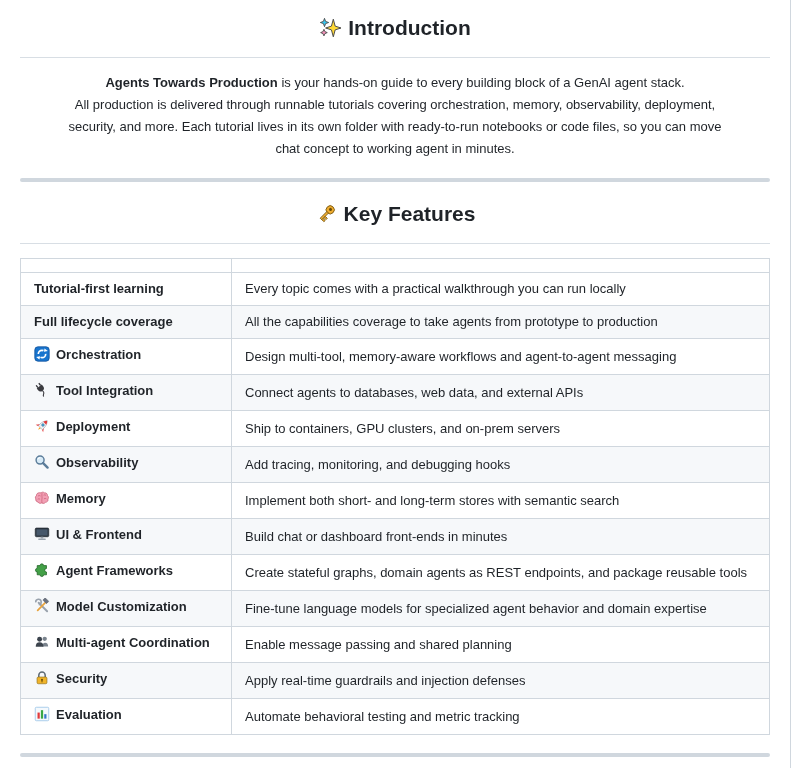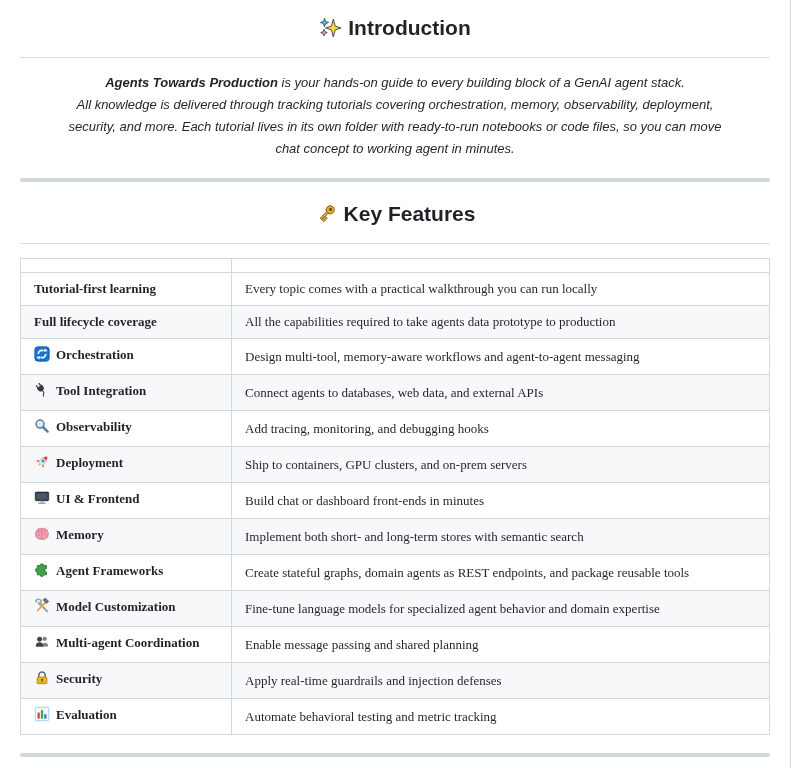--- a/index.html
+++ b/index.html
@@ -13,31 +13,31 @@
   .md-heading {
     font-size:21px; font-weight:700; line-height:28px; text-align:center;
     margin:0 0 14px 0; padding-bottom:11px; border-bottom:1px solid #d8dee4;
     color:#1f2328;
   }
   .h-icon { display:inline-block; vertical-align:-4px; margin-right:7px; }
   .h-icon svg { width:22px; height:22px; display:inline-block; }
 
   .intro-p {
     text-align:center; font-size:13px; line-height:22px;
-    margin:0 0 8px 0; color:#1f2328;font-style:italic;
+    margin:0 0 8px 0; color:#1f2328;
   }
   .intro-p strong { font-weight:700; }
 
   .md-hr {
     border:0; height:4px; background:#d0d7de; margin:18px 0; border-radius:2px;
   }
 
   table.features-table {
     width:100%; border-collapse:collapse; margin-top:14px;
-    font-size:13px; line-height:20px; color:#1f2328;font-family:Liberation Serif, serif;
+    font-size:13px; line-height:20px; color:#1f2328;
   }
   .features-table th, .features-table td {
     border:1px solid #d0d7de; padding:6px 13px; vertical-align:middle; text-align:left;
   }
   .features-table thead th { height:1px; padding:6px 13px; background:#ffffff; }
   .features-table tbody tr:nth-child(even) td { background:#f6f8fa; }
   .features-table td.feature-cell { width:184px; font-weight:700; }
   .cell-icon { display:inline-block; vertical-align:-3px; margin-right:6px; }
   .cell-icon svg { width:16px; height:16px; display:inline-block; }
 
@@ -54,21 +54,21 @@
     <h2 class="md-heading">
       <span class="h-icon" id="intro-icon"><svg viewBox="0 0 20 20">
             <path d="M13 2 L14.7 8.3 L20 10 L14.7 11.7 L13 18 L11.3 11.7 L6 10 L11.3 8.3 Z" fill="#FFD935" stroke="#4a4a4a" stroke-width="0.9" stroke-linejoin="round"></path>
             <path d="M5 1.2 L6 4 L8.8 5 L6 6 L5 8.8 L4 6 L1.2 5 L4 4 Z" fill="#35C5F0" stroke="#4a4a4a" stroke-width="0.8" stroke-linejoin="round"></path>
             <path d="M4.5 11.2 L5.4 13.3 L7.5 14.2 L5.4 15.1 L4.5 17.2 L3.6 15.1 L1.5 14.2 L3.6 13.3 Z" fill="#F48FB8" stroke="#4a4a4a" stroke-width="0.8" stroke-linejoin="round"></path>
           </svg></span><span>Introduction</span>
     </h2>
 
     <p class="intro-p">
       <strong>Agents Towards Production</strong><span> is your hands-on guide to every building block of a GenAI agent stack.</span><br>
-      <span>All knowledge is delivered through tracking tutorials covering orchestration, memory, observability, deployment,</span><br>
+      <span>All production is delivered through runnable tutorials covering orchestration, memory, observability, deployment,</span><br>
       <span>security, and more. Each tutorial lives in its own folder with ready-to-run notebooks or code files, so you can move</span><br>
       <span>chat concept to working agent in minutes.</span>
     </p>
 
     <hr class="md-hr">
 
     <h2 class="md-heading">
       <span class="h-icon" id="features-icon"><svg viewBox="0 0 20 20">
             <g transform="rotate(45 10 10)" fill="#F0AC2E" stroke="#7a5a15" stroke-width="0.8">
               <circle cx="10" cy="4.6" r="3.7"></circle>
@@ -87,82 +87,82 @@
           <th></th>
         </tr>
       </thead>
       <tbody id="features-body">
           <tr>
             <td class="feature-cell"><span>Tutorial-first learning</span></td>
             <td>Every topic comes with a practical walkthrough you can run locally</td>
           </tr>
           <tr>
             <td class="feature-cell"><span>Full lifecycle coverage</span></td>
-            <td>All the capabilities required to take agents data prototype to production</td>
+            <td>All the capabilities coverage to take agents from prototype to production</td>
           </tr>
           <tr>
             <td class="feature-cell"><span class="cell-icon"><svg viewBox="0 0 20 20">
                   <rect x="1" y="1" width="18" height="18" rx="4" fill="#1874CE" stroke="#10529A" stroke-width="1"></rect>
                   <circle cx="10" cy="10" r="4.6" fill="none" stroke="#ffffff" stroke-width="2.1" stroke-dasharray="9 5"></circle>
                   <polygon points="13.2,3.1 17.3,6.1 12.4,7.3" fill="#ffffff"></polygon>
                   <polygon points="6.8,16.9 2.7,13.9 7.6,12.7" fill="#ffffff"></polygon>
                 </svg></span><span>Orchestration</span></td>
             <td>Design multi-tool, memory-aware workflows and agent-to-agent messaging</td>
           </tr>
           <tr>
             <td class="feature-cell"><span class="cell-icon"><svg viewBox="0 0 20 20">
                   <g transform="rotate(-38 10 10)" fill="#3B3B40">
                     <rect x="7" y="0.8" width="1.7" height="3.8" rx="0.5"></rect>
                     <rect x="11.3" y="0.8" width="1.7" height="3.8" rx="0.5"></rect>
                     <path d="M6 4.4 h8 v2.8 a4 4 0 0 1 -4 4 a4 4 0 0 1 -4 -4 Z"></path>
                     <path d="M10 11.2 v2 c0 2.2 -3.2 2 -3.2 4" fill="none" stroke="#3B3B40" stroke-width="1.4" stroke-linecap="round"></path>
                   </g>
                 </svg></span><span>Tool Integration</span></td>
             <td>Connect agents to databases, web data, and external APIs</td>
-          </tr>
-          <tr>
-            <td class="feature-cell"><span class="cell-icon"><svg viewBox="0 0 20 20">
-                  <circle cx="7.6" cy="7.6" r="5" fill="#D8EBF7" stroke="#5B7C99" stroke-width="1.8"></circle>
-                  <path d="M5 6.2 a3.2 3.2 0 0 1 2.4 -1.8" fill="none" stroke="#ffffff" stroke-width="1.2" stroke-linecap="round"></path>
-                  <line x1="11.4" y1="11.4" x2="17" y2="17" stroke="#5B7C99" stroke-width="3" stroke-linecap="round"></line>
-                </svg></span><span>Observability</span></td>
-            <td>Add tracing, monitoring, and debugging hooks</td>
           </tr>
           <tr>
             <td class="feature-cell"><span class="cell-icon"><svg viewBox="0 0 20 20">
                   <g transform="rotate(45 10 10)">
                     <path d="M10 0.8 C12.6 3.3 13.6 6.8 13.6 10 L13.6 13 L6.4 13 L6.4 10 C6.4 6.8 7.4 3.3 10 0.8 Z" fill="#ECEFF4" stroke="#9AA4B2" stroke-width="0.7"></path>
                     <path d="M10 0.8 C11.3 2 12.1 3.5 12.6 5.1 L7.4 5.1 C7.9 3.5 8.7 2 10 0.8 Z" fill="#E23B3B"></path>
                     <circle cx="10" cy="8.3" r="1.7" fill="#35A7E0" stroke="#6b7785" stroke-width="0.6"></circle>
                     <path d="M6.4 10.4 L3.4 14.6 L6.4 13.4 Z" fill="#E23B3B"></path>
                     <path d="M13.6 10.4 L16.6 14.6 L13.6 13.4 Z" fill="#E23B3B"></path>
                     <path d="M8.8 13.4 L11.2 13.4 L10 16.8 Z" fill="#F6A623"></path>
                   </g>
                 </svg></span><span>Deployment</span></td>
             <td>Ship to containers, GPU clusters, and on-prem servers</td>
           </tr>
           <tr>
             <td class="feature-cell"><span class="cell-icon"><svg viewBox="0 0 20 20">
+                  <circle cx="7.6" cy="7.6" r="5" fill="#D8EBF7" stroke="#5B7C99" stroke-width="1.8"></circle>
+                  <path d="M5 6.2 a3.2 3.2 0 0 1 2.4 -1.8" fill="none" stroke="#ffffff" stroke-width="1.2" stroke-linecap="round"></path>
+                  <line x1="11.4" y1="11.4" x2="17" y2="17" stroke="#5B7C99" stroke-width="3" stroke-linecap="round"></line>
+                </svg></span><span>Observability</span></td>
+            <td>Add tracing, monitoring, and debugging hooks</td>
+          </tr>
+          <tr>
+            <td class="feature-cell"><span class="cell-icon"><svg viewBox="0 0 20 20">
+                  <path d="M6.8 3.4 C4.4 3.4 2.8 5.2 3 7.2 C1.6 8 1.4 9.8 2.3 11.2 C1.8 13 3 14.8 5 15 C5.8 16.6 8 17.2 9.6 16.2 C11.2 17.2 13.4 16.8 14.4 15.4 C16.6 15.2 18 13.4 17.4 11.4 C18.4 10 18.2 8 16.8 7 C17 5 15.2 3.2 13.2 3.6 C12 2.4 9.8 2.4 8.8 3.6 C8.2 3.4 7.4 3.4 6.8 3.4 Z" fill="#F2A0B5" stroke="#C4566E" stroke-width="0.9"></path>
+                  <path d="M10 4 C9.4 7 10.6 9 9.8 12 C9.4 13.6 10 15 10.2 16" fill="none" stroke="#C4566E" stroke-width="0.8"></path>
+                  <path d="M5 7.5 q1.6 -1.2 3.2 0 M12 6.5 q1.6 -1 3 0.2 M4.6 11.5 q1.6 -1 3 0 M12.4 11 q1.6 -1 3 0" fill="none" stroke="#C4566E" stroke-width="0.8"></path>
+                </svg></span><span>Memory</span></td>
+            <td>Implement both short- and long-term stores with semantic search</td>
+          </tr>
+          <tr>
+            <td class="feature-cell"><span class="cell-icon"><svg viewBox="0 0 20 20">
                   <rect x="1.6" y="2.6" width="16.8" height="10.8" rx="1.4" fill="#2F3A45" stroke="#1C242C" stroke-width="0.9"></rect>
                   <rect x="3.2" y="4.2" width="13.6" height="7.6" fill="#46586B"></rect>
                   <rect x="8.4" y="13.4" width="3.2" height="2.2" fill="#9AA4AE"></rect>
                   <rect x="5.2" y="15.6" width="9.6" height="1.8" rx="0.9" fill="#9AA4AE"></rect>
                 </svg></span><span>UI &amp; Frontend</span></td>
             <td>Build chat or dashboard front-ends in minutes</td>
           </tr>
           <tr>
             <td class="feature-cell"><span class="cell-icon"><svg viewBox="0 0 20 20">
-                  <path d="M6.8 3.4 C4.4 3.4 2.8 5.2 3 7.2 C1.6 8 1.4 9.8 2.3 11.2 C1.8 13 3 14.8 5 15 C5.8 16.6 8 17.2 9.6 16.2 C11.2 17.2 13.4 16.8 14.4 15.4 C16.6 15.2 18 13.4 17.4 11.4 C18.4 10 18.2 8 16.8 7 C17 5 15.2 3.2 13.2 3.6 C12 2.4 9.8 2.4 8.8 3.6 C8.2 3.4 7.4 3.4 6.8 3.4 Z" fill="#F2A0B5" stroke="#C4566E" stroke-width="0.9"></path>
-                  <path d="M10 4 C9.4 7 10.6 9 9.8 12 C9.4 13.6 10 15 10.2 16" fill="none" stroke="#C4566E" stroke-width="0.8"></path>
-                  <path d="M5 7.5 q1.6 -1.2 3.2 0 M12 6.5 q1.6 -1 3 0.2 M4.6 11.5 q1.6 -1 3 0 M12.4 11 q1.6 -1 3 0" fill="none" stroke="#C4566E" stroke-width="0.8"></path>
-                </svg></span><span>Memory</span></td>
-            <td>Implement both short- and long-term stores with semantic search</td>
-          </tr>
-          <tr>
-            <td class="feature-cell"><span class="cell-icon"><svg viewBox="0 0 20 20">
                   <path d="M4 4.5 h3.6 a2.2 2.2 0 1 1 4.4 0 H15.6 v3.6 a2.2 2.2 0 1 0 0 4.4 V16 h-3.6 a2.2 2.2 0 1 1 -4.4 0 H4 v-3.6 a2.2 2.2 0 1 1 0 -4.4 Z" fill="#43A047" stroke="#1B5E20" stroke-width="0.9" stroke-linejoin="round"></path>
                 </svg></span><span>Agent Frameworks</span></td>
             <td>Create stateful graphs, domain agents as REST endpoints, and package reusable tools</td>
           </tr>
           <tr>
             <td class="feature-cell"><span class="cell-icon"><svg viewBox="0 0 20 20">
                   <line x1="5.8" y1="6" x2="16.4" y2="16.6" stroke="#99A2AD" stroke-width="2.4" stroke-linecap="round"></line>
                   <path d="M2.2 5.4 A3.4 3.4 0 1 1 6 8.4" fill="none" stroke="#99A2AD" stroke-width="2"></path>
                   <line x1="13.8" y1="6.2" x2="4.6" y2="15.4" stroke="#E8A33D" stroke-width="2.2" stroke-linecap="round"></line>
                   <rect x="11.6" y="1.4" width="6.4" height="4" rx="0.8" transform="rotate(45 14.8 3.4)" fill="#6B7280" stroke="#4a515c" stroke-width="0.6"></rect>

